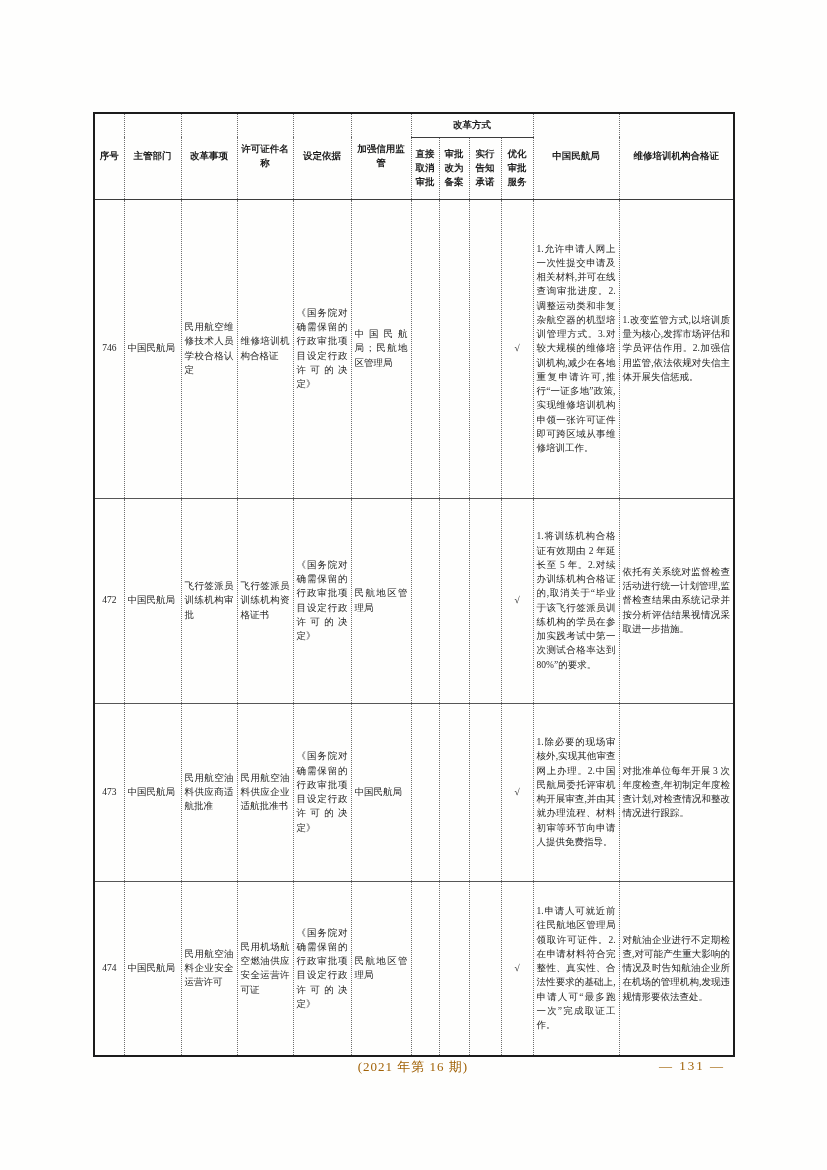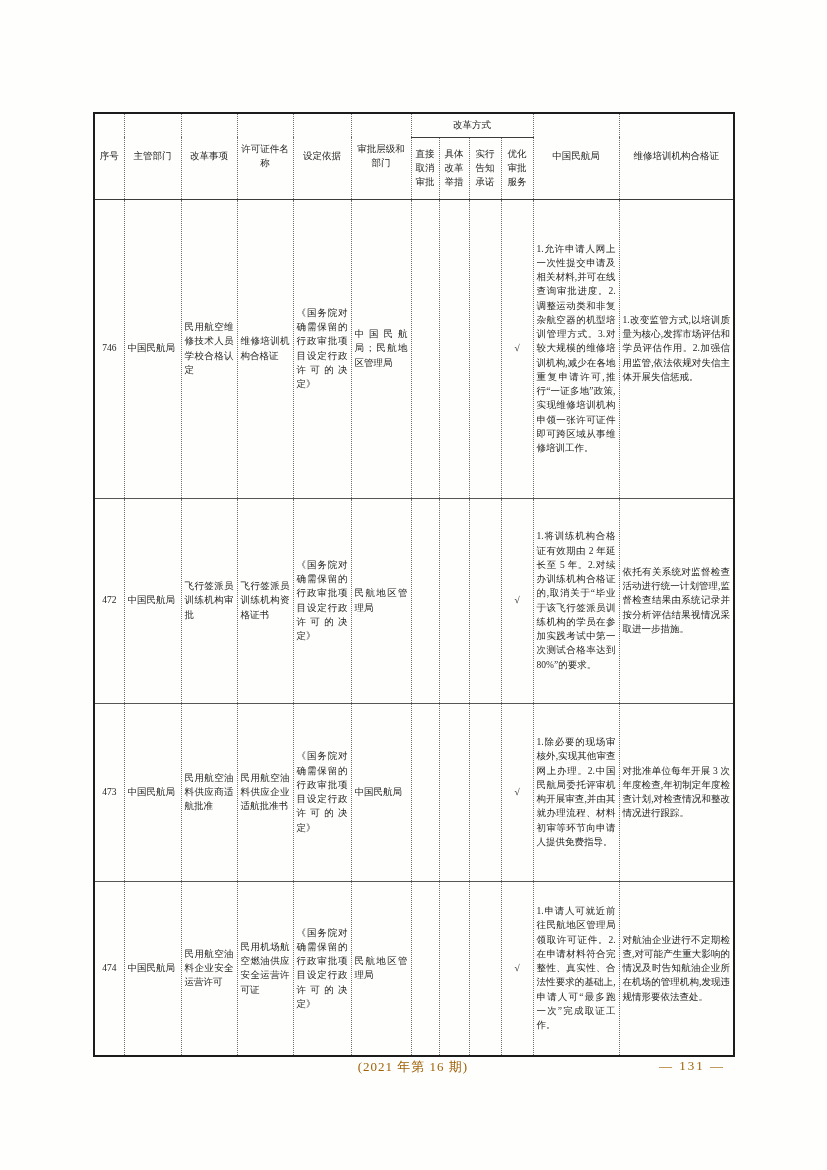--- a/index.html
+++ b/index.html
@@ -23,21 +23,21 @@
     border-left:1px dotted #6e6e6e;
     border-right:1px dotted #6e6e6e;
     font-size:9.5px;
     line-height:1.5;
     vertical-align:middle;
     padding:2px 3px;
     overflow:hidden;
     word-break:break-all;
   }
   table.gov th {
-    font-weight:normal;
+    font-weight:bold;
     text-align:center;
     border-bottom:1px solid #3c3c3c;
     padding:1px 2px;
   }
   .c-center { text-align:center; }
   .c-just  { text-align:justify; text-justify:inter-character; }
   .check   { text-align:center; font-size:10px; }
   tr.r471 { height:299px; }
   tr.r472 { height:205px; }
   tr.r473 { height:178px; }
@@ -78,28 +78,28 @@
         <col style="width:86px">
         <col style="width:115px">
     </colgroup>
     <thead>
       <tr class="hdr-top">
         <th rowspan="2">序号</th>
         <th rowspan="2">主管部门</th>
         <th rowspan="2">改革事项</th>
         <th rowspan="2">许可证件名称</th>
         <th rowspan="2">设定依据</th>
-        <th rowspan="2">审批层级和部门</th>
+        <th rowspan="2">加强信用监管</th>
         <th colspan="4">改革方式</th>
         <th rowspan="2">中国民航局</th>
         <th rowspan="2">维修培训机构合格证</th>
       </tr>
       <tr class="hdr-sub">
         <th>直接取消审批</th>
-        <th>具体改革举措</th>
+        <th>审批改为备案</th>
         <th>实行告知承诺</th>
         <th>优化审批服务</th>
       </tr>
     </thead>
     <tbody>
       <tr class="r471">
         <td class="c-center">746</td>
         <td class="c-just">中国民航局</td>
         <td class="c-just">民用航空维修技术人员学校合格认定</td>
         <td class="c-just">维修培训机构合格证</td>

